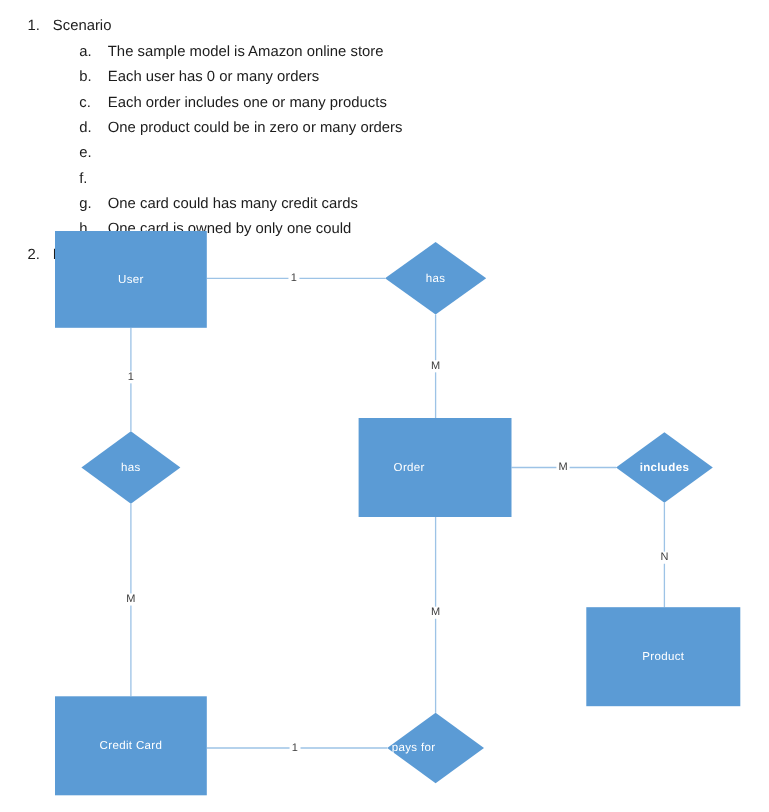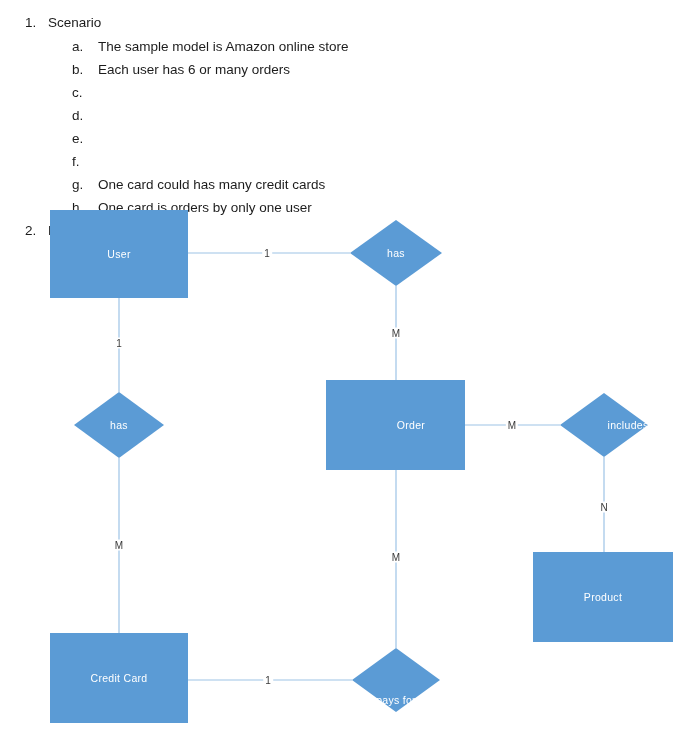--- a/index.html
+++ b/index.html
@@ -103,41 +103,43 @@
     <div class="lvl1" style="top: 0px;">
       <span class="marker">1.</span>
       <span class="txt">Scenario</span>
     </div>
     <div class="lvl2">
       <span class="marker">a.</span>
       <span class="txt">The sample model is Amazon online store</span>
     </div>
     <div class="lvl2">
       <span class="marker">b.</span>
-      <span class="txt">Each user has 6  or many orders</span>
+      <span class="txt">Each user has 0  or many orders</span>
     </div>
     <div class="lvl2">
       <span class="marker">c.</span>
+      <span class="txt">Each order includes one or many products</span>
     </div>
     <div class="lvl2">
       <span class="marker">d.</span>
+      <span class="txt">One product could be in zero or many orders</span>
     </div>
     <div class="lvl2">
       <span class="marker">e.</span>
     </div>
     <div class="lvl2">
       <span class="marker">f.</span>
     </div>
     <div class="lvl2">
       <span class="marker">g.</span>
       <span class="txt">One card could has many credit cards</span>
     </div>
     <div class="lvl2">
       <span class="marker">h.</span>
-      <span class="txt">One card is orders by only one user</span>
+      <span class="txt">One card is owned by only one could</span>
     </div>
     <div class="lvl1" style="top: 0px;">
       <span class="marker">2.</span>
       <span class="txt">ERD</span>
     </div>
   </div>
 
 <div id="erd">
   <svg id="erd-svg" width="699" height="738">
     <g id="connector-layer">
@@ -156,27 +158,27 @@
         <rect x="533" y="552" width="140" height="90" fill="#5B9BD5"></rect>
         <rect x="50" y="633" width="138" height="90" fill="#5B9BD5"></rect>
         <polygon points="396,220 442,253 396,286 350,253" fill="#5B9BD5"></polygon>
         <polygon points="119,392 164,425 119,458 74,425" fill="#5B9BD5"></polygon>
         <polygon points="604,393 648,425 604,457 560,425" fill="#5B9BD5"></polygon>
         <polygon points="396,648 440,680 396,712 352,680" fill="#5B9BD5"></polygon>
       </g>
   </svg>
   <div id="shape-label-layer">
       <div class="rel-label" style="left: 119px; top: 254px;">User</div>
-      <div class="rel-label" style="left: 411px; top: 425px;">Order</div>
+      <div class="rel-label" style="left: 372px; top: 425px;">Order</div>
       <div class="rel-label" style="left: 603px; top: 597px;">Product</div>
       <div class="rel-label" style="left: 119px; top: 678px;">Credit Card</div>
       <div class="rel-label" style="left: 396px; top: 253px;">has</div>
       <div class="rel-label" style="left: 119px; top: 425px;">has</div>
-      <div class="rel-label" style="left: 628px; top: 425px;">includes</div>
-      <div class="rel-label" style="left: 396px; top: 680px; margin-top: 20px;">pays for</div>
+      <div class="rel-label" style="left: 604px; top: 425px; font-weight: bold;">includes</div>
+      <div class="rel-label" style="left: 376px; top: 680px;">pays for</div>
     </div>
   <div id="cardinality-layer">
       <div class="card" style="left: 267px; top: 253px; color: rgb(58, 58, 58);">1</div>
       <div class="card" style="left: 396px; top: 333px; color: rgb(58, 58, 58);">M</div>
       <div class="card" style="left: 119px; top: 343px; color: rgb(58, 58, 58);">1</div>
       <div class="card" style="left: 119px; top: 545px; color: rgb(58, 58, 58);">M</div>
       <div class="card" style="left: 512px; top: 425px; color: rgb(58, 58, 58);">M</div>
       <div class="card" style="left: 604px; top: 507px; color: rgb(58, 58, 58);">N</div>
       <div class="card" style="left: 396px; top: 557px; color: rgb(58, 58, 58);">M</div>
       <div class="card" style="left: 268px; top: 680px; color: rgb(58, 58, 58);">1</div>

